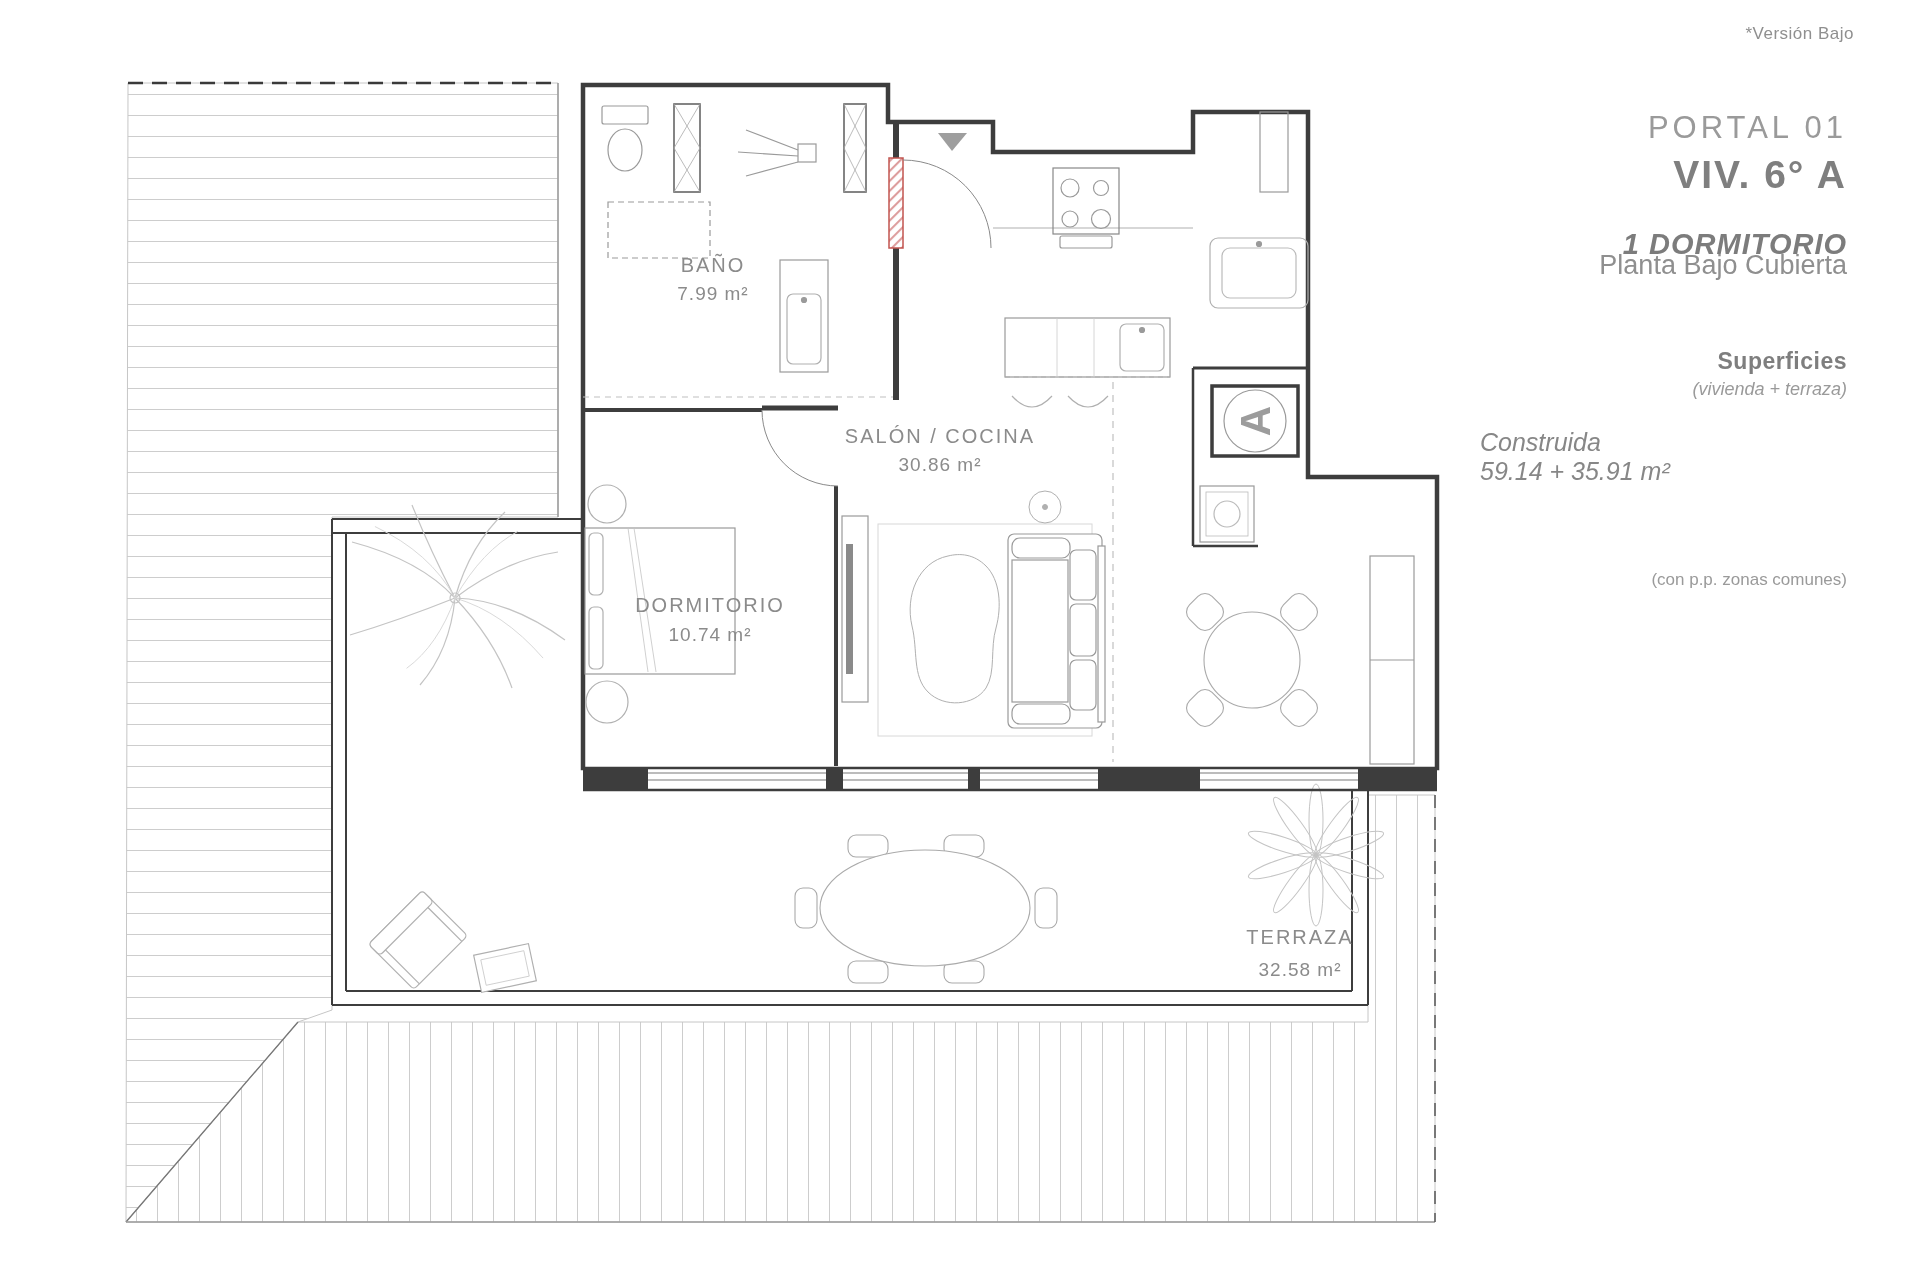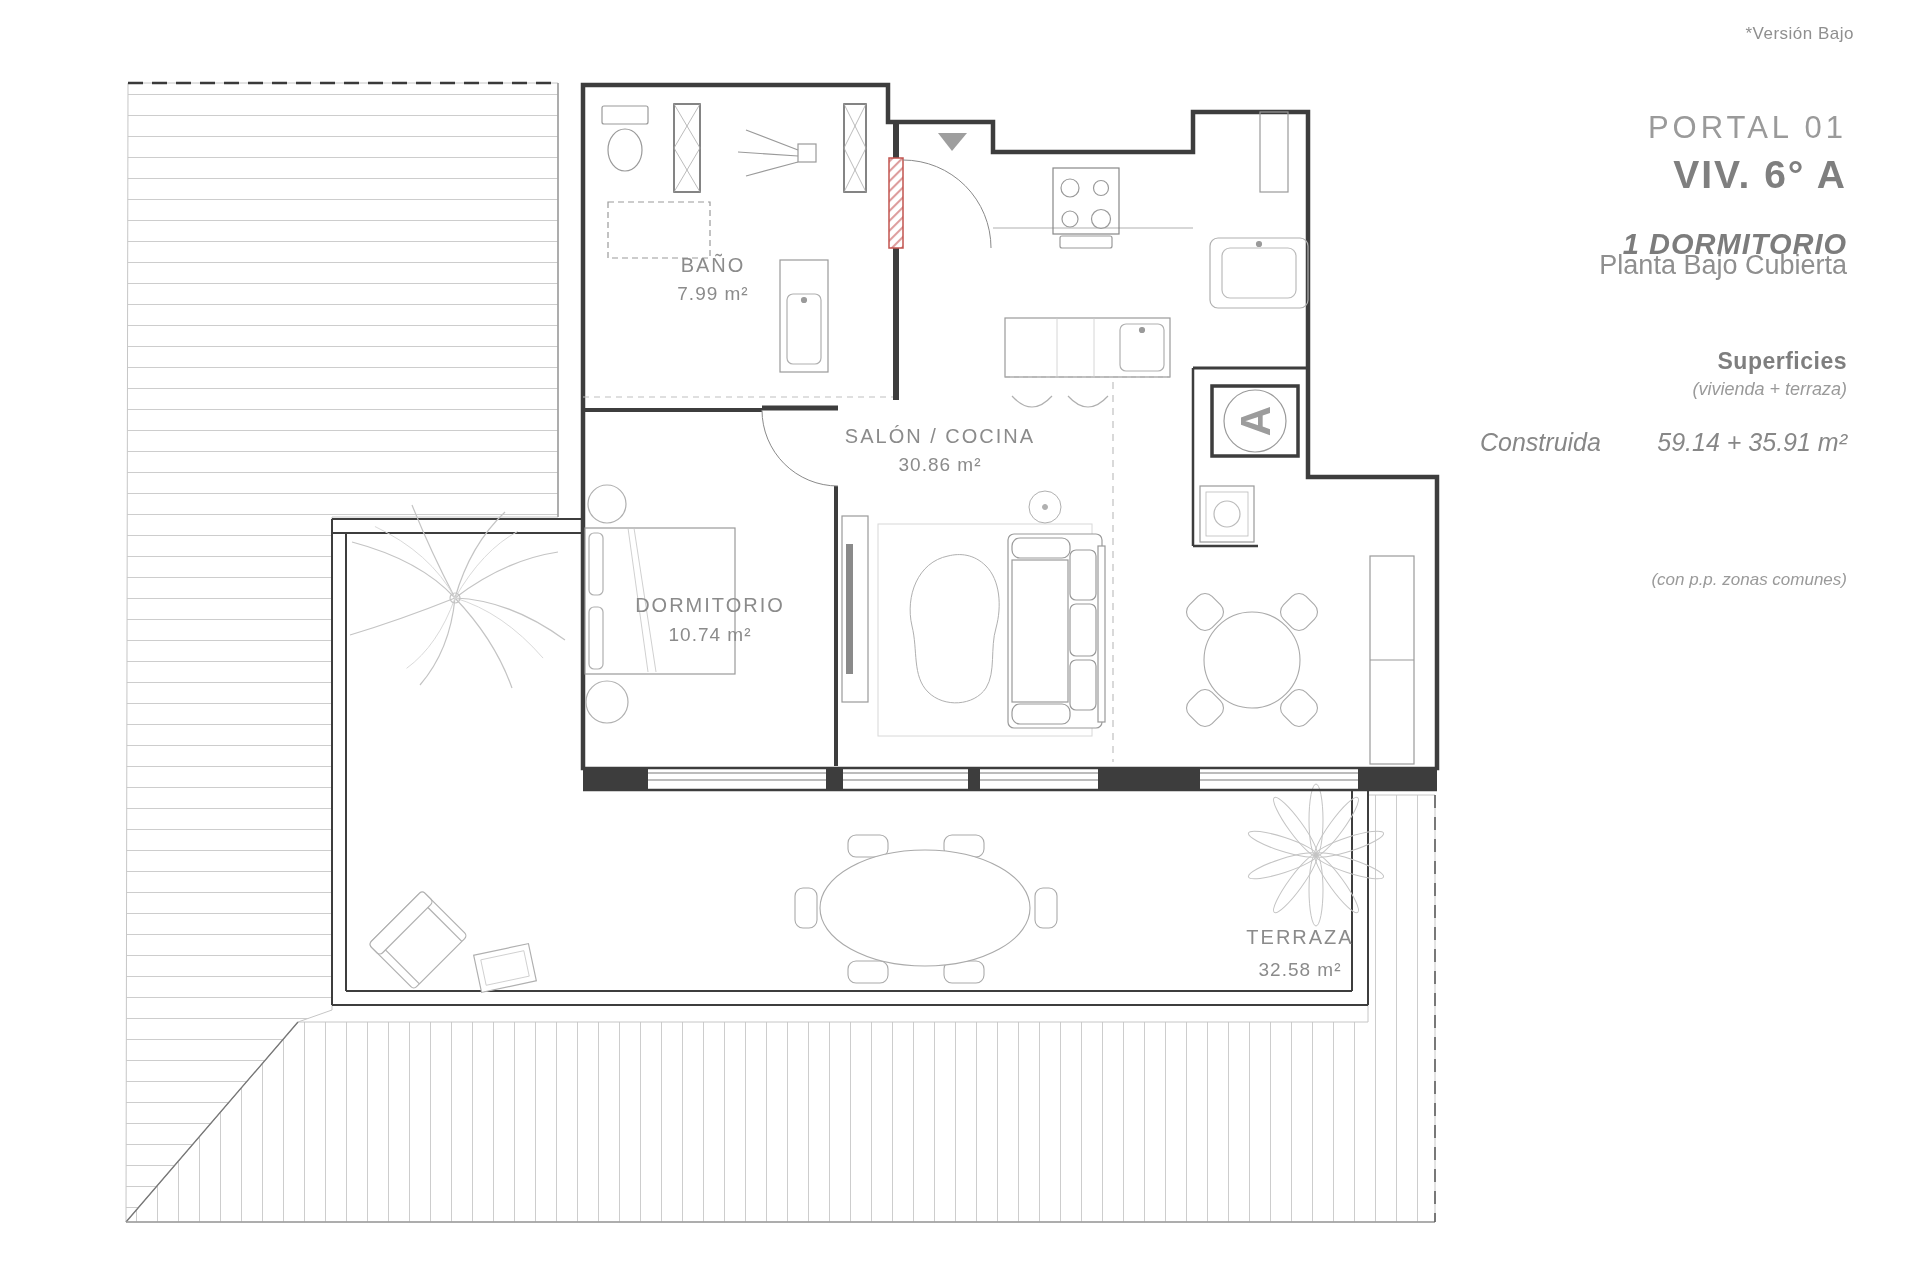--- a/index.html
+++ b/index.html
@@ -10,23 +10,23 @@
   .r{text-align:right;}
   .version{top:24px;right:66px;font-size:17px;color:#8f8f8f;letter-spacing:.5px;}
   .portal{top:110px;right:73px;font-size:31px;color:#9a9a9a;letter-spacing:4px;}
   .unit{top:153px;right:73px;font-size:39px;font-weight:bold;color:#7f7f7f;letter-spacing:2px;}
   .tipo{top:228px;right:73px;font-size:29px;font-weight:bold;font-style:italic;color:#7c7c7c;letter-spacing:1px;}
   .floor{top:250px;right:73px;font-size:27px;color:#8f8f8f;margin-left:42px;}
   .s-title{top:348px;right:73px;font-size:23px;font-weight:bold;color:#7e7e7e;letter-spacing:.5px;}
   .s-sub{top:379px;right:73px;font-size:18px;font-style:italic;color:#9a9a9a;}
   .s-row{left:1480px;right:73px;display:flex;justify-content:space-between;
          font-size:25px;font-style:italic;color:#878787;}
-  .row1{top:428px;} .row2{top:460px;}
+  .row1{top:428px;flex-direction:column;} .row2{top:460px;}
   .weighted{top:536px;right:73px;font-size:25px;font-weight:bold;font-style:italic;color:#767676;}
-  .w-note{top:570px;right:73px;font-size:17px;font-style:italic;color:#9a9a9a;}
+  .w-note{top:570px;right:73px;font-size:17px;color:#9a9a9a;}
   text{font-family:"Liberation Sans", sans-serif;}
   .room-name{font-size:20px;letter-spacing:2px;fill:#8b8b8b;}
   .room-area{font-size:19px;letter-spacing:1px;fill:#8b8b8b;}
 </style>
 </head>
 <body>
 
 <div class="screen">
 
 <svg class="plan-svg" width="1920" height="1280" viewBox="0 0 1920 1280">

